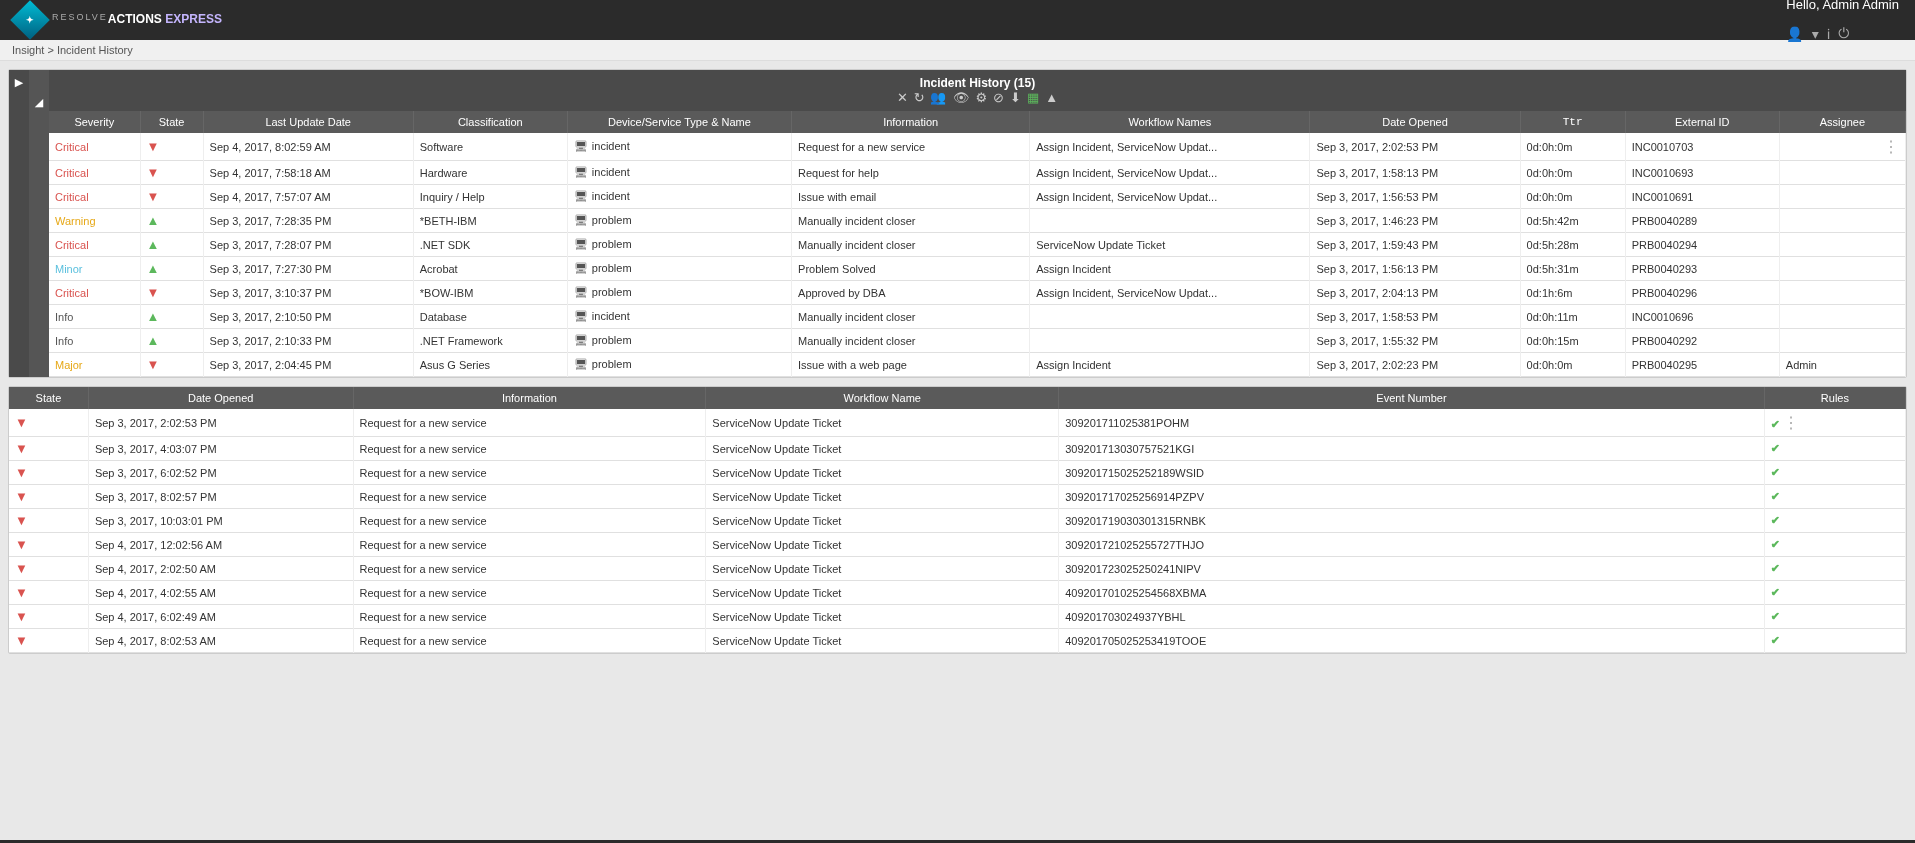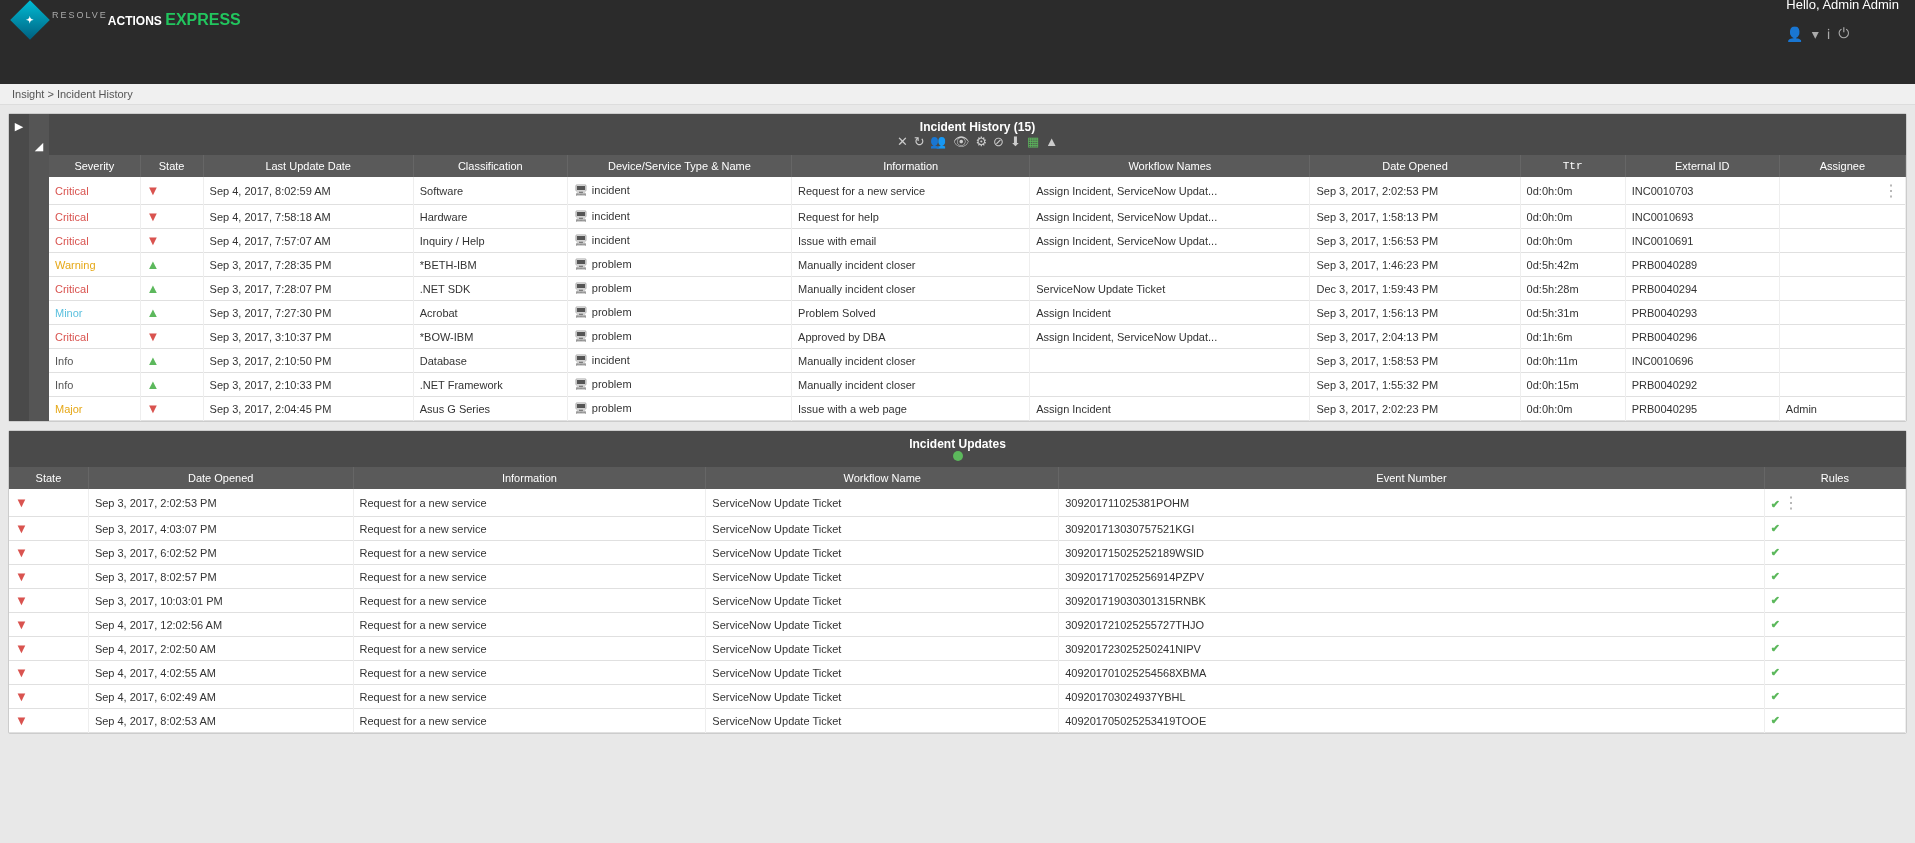--- a/index.html
+++ b/index.html
@@ -22,33 +22,32 @@
       display: flex; align-items: center; justify-content: center;
       flex-shrink: 0;
     }
     .logo-diamond-inner {
       transform: rotate(-45deg);
       color: white; font-size: 9px; font-weight: bold;
     }
     .logo-text { display: flex; flex-direction: row; line-height: 1.1; }
     .logo-resolve { color: #aaa; font-size: 9px; letter-spacing: 2px; }
     .logo-actions { color: white; font-size: 12px; font-weight: bold; }
-    .logo-express { color: #22c55e; font-size: 16px; font-weight: bold; }
+    .logo-express { color: #c4b5fd; font-size: 12px; font-weight: bold; }
     .navbar-right { display: flex; gap: 12px; color: white; font-size: 13px; flex-direction: column; }
     .navbar-right-icons { display: flex; align-items: center; gap: 8px; }
     .nav-icon { color: #aaa; font-size: 14px; cursor: pointer; }
 
     
     .breadcrumb {
       background: #f0f0f0;
       padding: 4px 12px;
       font-size: 11px;
       color: #555;
       border-bottom: 1px solid #ddd;
-      margin-top: 44px;
     }
 
     
     .main-content {
       background: #e8e8e8;
       min-height: calc(843px - 40px - 24px);
       padding: 8px;
       display: flex;
       flex-direction: column;
       gap: 8px;
@@ -308,21 +307,21 @@
     <td></td>
   </tr>
               <tr>
     <td><span class="sev-critical">Critical</span></td>
     <td><span class="arrow-up">▲</span></td>
     <td>Sep 3, 2017, 7:28:07 PM</td>
     <td>.NET SDK</td>
     <td><span class="device-icon">🖥</span>problem</td>
     <td>Manually incident closer</td>
     <td>ServiceNow Update Ticket</td>
-    <td>Dec 3, 2017, 1:59:43 PM</td>
+    <td>Sep 3, 2017, 1:59:43 PM</td>
     <td>0d:5h:28m</td>
     <td>PRB0040294</td>
     <td></td>
   </tr>
               <tr>
     <td><span class="sev-minor">Minor</span></td>
     <td><span class="arrow-up">▲</span></td>
     <td>Sep 3, 2017, 7:27:30 PM</td>
     <td>Acrobat</td>
     <td><span class="device-icon">🖥</span>problem</td>
@@ -385,24 +384,20 @@
     <td>PRB0040295</td>
     <td>Admin</td>
   </tr>
             </tbody>
         </table>
       </div>
     </div>
   </div>
 
   <div class="panel">
-    <div class="updates-panel-header panel-header">
-      <span class="panel-header-title">Incident Updates</span>
-      <span class="green-dot"></span>
-    </div>
     <table>
       <thead>
         <tr>
           <th class="updates-col-state">State</th>
           <th class="updates-col-date">Date Opened</th>
           <th class="updates-col-info">Information</th>
           <th class="updates-col-workflow">Workflow Name</th>
           <th class="updates-col-event">Event Number</th>
           <th class="updates-col-rules">Rules</th>
         </tr>

